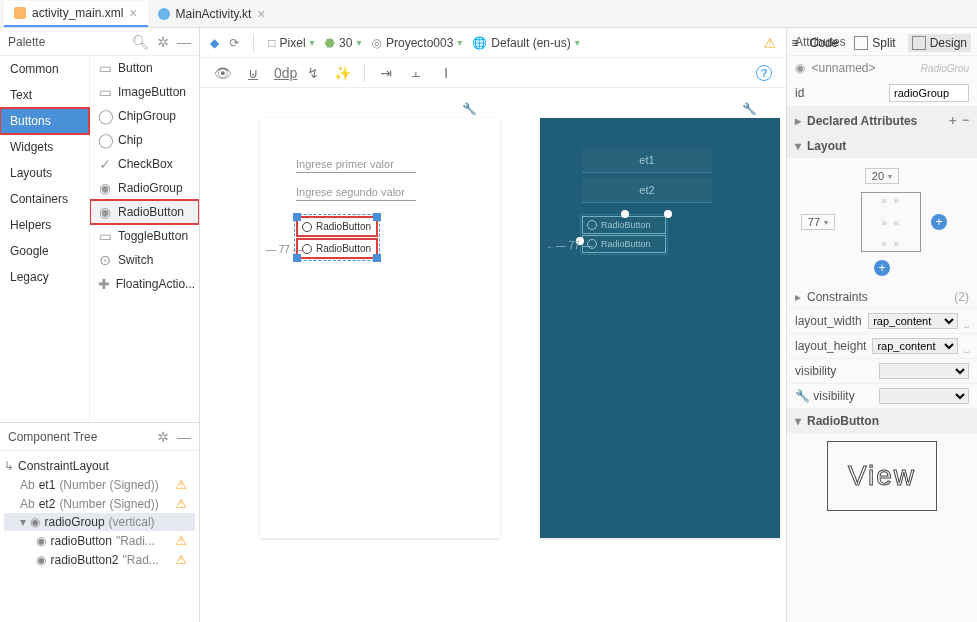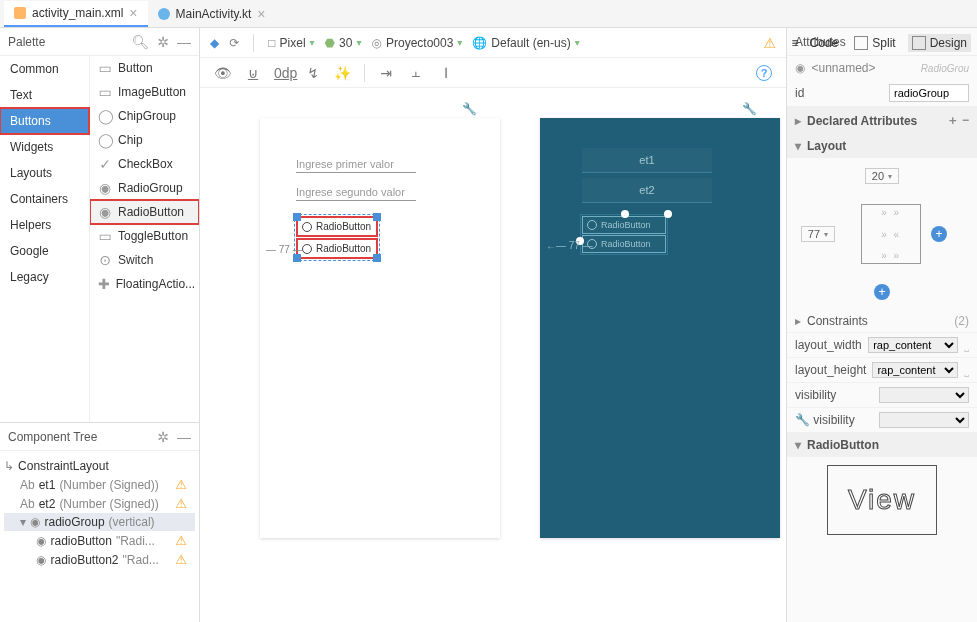--- a/index.html
+++ b/index.html
@@ -66,21 +66,21 @@
 .attr-body { flex:1; overflow:auto; }
 .attr-row { display:flex; align-items:center; padding:4px 8px; gap:6px; border-bottom:1px solid #f0f0f0;}
 .attr-row .lab { flex:1; color:#555; }
 .attr-row input { width:80px; font-size:11px; padding:2px 4px; border:1px solid #ccc;}
 .attr-row select { width:90px; font-size:11px; border:1px solid #ccc;}
 .attr-sec { padding:5px 8px; background:#f0f0f0; color:#555; font-weight:bold; display:flex; align-items:center; gap:6px;}
 .attr-sec .exp { color:#888; }
 .attr-sec .plus { margin-left:auto; color:#888; }
 .unnamed { display:flex; align-items:center; gap:6px; padding:5px 8px; color:#888;}
 .unnamed .tail { margin-left:auto; font-style:italic; font-size:10px; color:#bbb;}
-.constraint-widget { padding:10px 0; display:flex; flex-direction:column; align-items:center; gap:20px;}
+.constraint-widget { padding:10px 0; display:flex; flex-direction:column; align-items:center; gap:8px;}
 .cw-box { position:relative; width:60px; height:60px; border:1px solid #999; display:flex; align-items:center; justify-content:center;}
 .cw-dots { color:#bbb; letter-spacing:2px; font-size:10px;}
 .cw-plus { width:16px; height:16px; border-radius:50%; background:#4a90d9; color:#fff; text-align:center; line-height:16px; font-size:12px; position:absolute;}
 .cw-val { font-size:11px; color:#555; border:1px solid #ccc; padding:1px 6px; display:flex; align-items:center; gap:4px;}
 .cw-val .ar { font-size:8px; color:#888;}
 .view-block { margin:8px auto 8px; width:110px; height:70px; border:1.5px solid #555; display:flex; align-items:center; justify-content:center; font-family:serif; font-size:28px; letter-spacing:2px; -webkit-text-stroke:1px #444; color:#fff;}
 </style>
 </head>
 <body>
 

